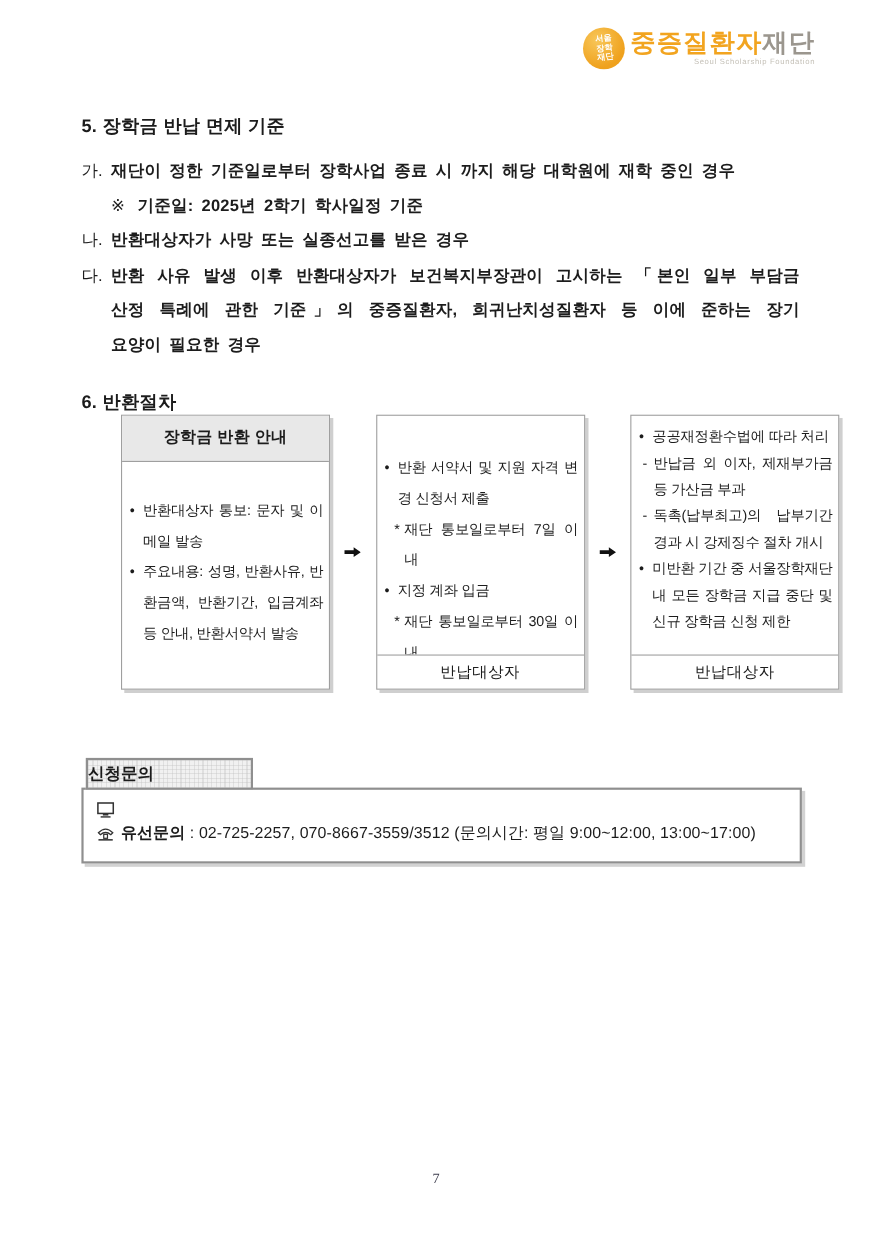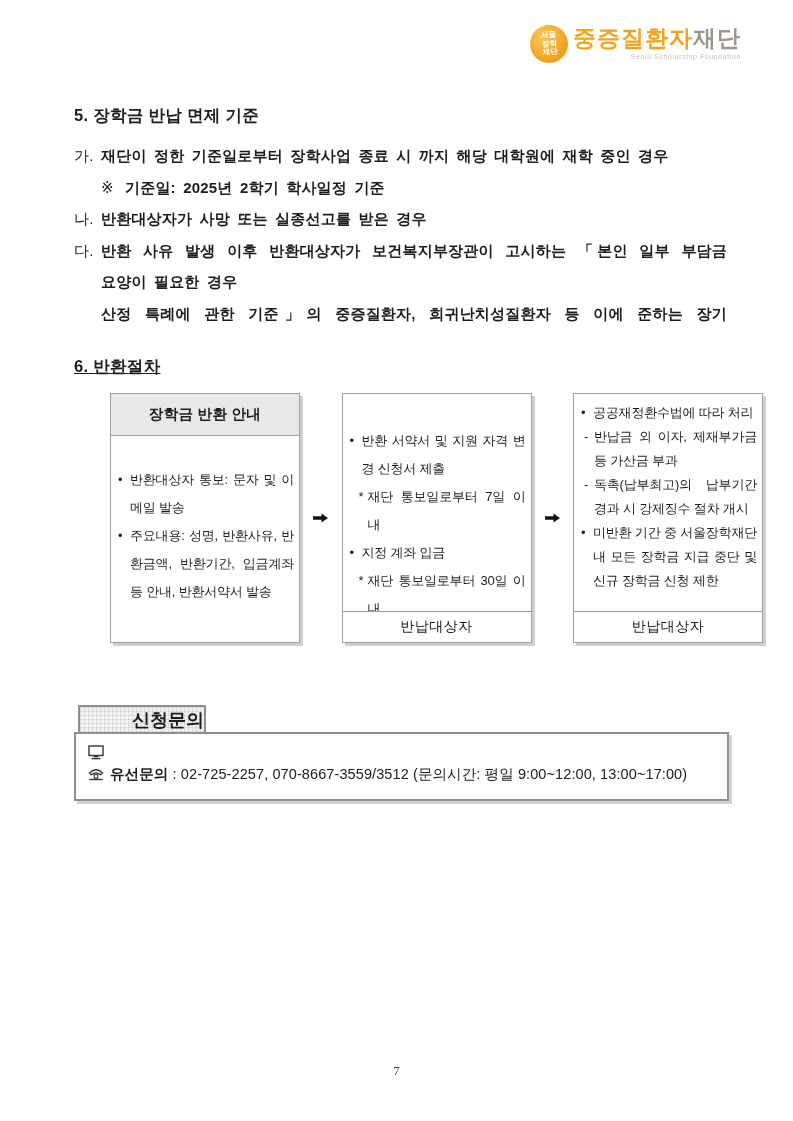--- a/index.html
+++ b/index.html
@@ -30,21 +30,21 @@
   .sec-title{font-size:16.5px;font-weight:bold;line-height:22px;letter-spacing:.3px;margin-top:40px;}
   #sec5-title{margin-bottom:14px;}
   .item{display:flex;font-size:15px;word-spacing:3px;letter-spacing:.2px;}
   .item .lbl{flex:none;width:27px;line-height:31.5px;}
   .item .txt{flex:1;font-weight:bold;}
   .item .tline{line-height:31.5px;}
   .item.note{padding-left:27px;}
   .item.note .lbl{width:24px;}
   .tline.justify{text-align:justify;text-align-last:justify;}
   
-  #sec6-title{margin-top:26px;margin-bottom:16px;text-decoration:underline;}
+  #sec6-title{margin-top:26px;}
   .flow{display:flex;width:653px;padding-left:36px;}
   .step{
     flex:none;width:190px;height:250px;box-sizing:border-box;
     border:1px solid #9f9f9f;background:#fff;display:flex;flex-direction:column;
     box-shadow:3px 3px 0 #cfcfcf;
   }
   .arrow-cell{flex:1;display:flex;align-items:center;justify-content:center;}
   .box-header{
     flex:none;height:41px;line-height:41px;text-align:center;
     background:#e8e8e8;border-bottom:1px solid #9f9f9f;
@@ -63,23 +63,23 @@
   .bl-star .m{width:9px;}
   .bl-dash{padding-left:3px;}
   .bl-dash .m{width:10px;}
   .box-footer{
     flex:none;height:30px;line-height:29px;border-top:1px solid #9f9f9f;
     text-align:center;font-size:14px;letter-spacing:.5px;
   }
   
   .inquiry{margin-top:62px;width:655px;}
   .inq-tab{
-    position:relative;z-index:2;width:128px;height:29px;line-height:26px;
+    position:relative;z-index:2;width:152px;height:29px;line-height:26px;
     margin-left:4px;margin-bottom:-2px;box-sizing:border-box;
-    border:2px solid #8f8f8f;text-align:right;font-weight:bold;font-size:18px;
+    border:2px solid #8f8f8f;text-align:left;font-weight:bold;font-size:15px;
     background-color:#f1f1f1;
     background-image:
       repeating-linear-gradient(90deg, rgba(190,190,190,.35) 0 1px, transparent 1px 4px),
       repeating-linear-gradient(0deg, rgba(190,190,190,.35) 0 1px, transparent 1px 4px);
   }
   .inq-box{
     position:relative;z-index:1;box-sizing:border-box;
     border:2px solid #8f8f8f;box-shadow:3px 3px 0 #d2d2d2;
     padding:11px 12px 10px 12px;background:#fff;
   }
@@ -131,22 +131,22 @@
       <span class="lbl">나.</span>
       <div class="txt">
         <div class="tline">반환대상자가 사망 또는 실종선고를 받은 경우</div>
       </div>
     </div>
 
     <div class="item">
       <span class="lbl">다.</span>
       <div class="txt">
         <div class="tline justify">반환 사유 발생 이후 반환대상자가 보건복지부장관이 고시하는 「본인 일부 부담금</div>
+        <div class="tline justify">산정 특례에 관한 기준」의 중증질환자, 희귀난치성질환자 등 이에 준하는 장기</div>
         <div class="tline">요양이 필요한 경우</div>
-        <div class="tline justify">산정 특례에 관한 기준」의 중증질환자, 희귀난치성질환자 등 이에 준하는 장기</div>
       </div>
     </div>
 
     <div class="sec-title" id="sec6-title">6. 반환절차</div>
 
     <div class="flow">
 
       <div class="step step-0">
         <div class="box-header">장학금 반환 안내</div>
         <div class="box-body">

